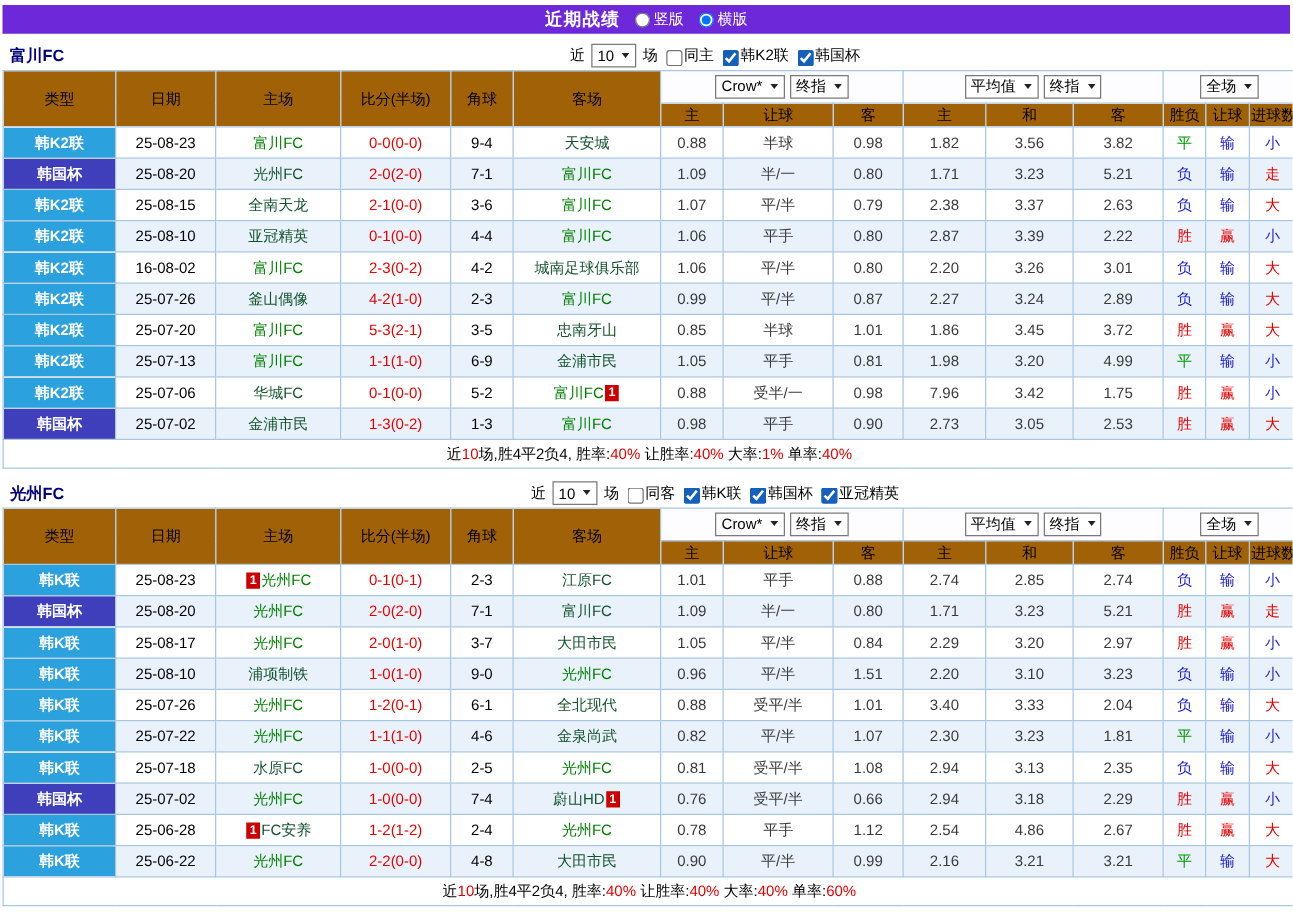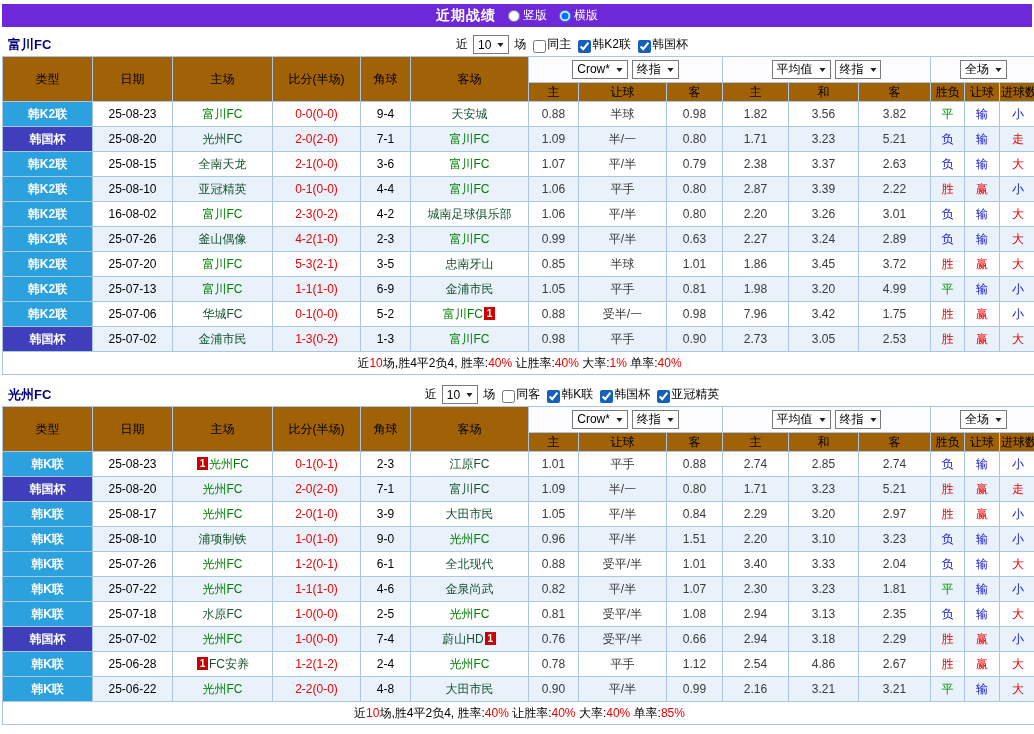--- a/index.html
+++ b/index.html
@@ -224,21 +224,21 @@
             </tr>
             <tr class="alt">
               <td class="lg">韩K2联</td>
               <td>25-07-26</td>
               <td><span class="tname">釜山偶像</span></td>
               <td class="score">4-2(1-0)</td>
               <td>2-3</td>
               <td><span class="tname green">富川FC</span></td>
               <td class="odds">0.99</td>
               <td class="odds">平/半</td>
-              <td class="odds">0.63</td>
+              <td class="odds">0.87</td>
               <td class="odds">2.27</td>
               <td class="odds">3.24</td>
               <td class="odds">2.89</td>
               <td class="res-l">负</td>
               <td class="res-l">输</td>
               <td class="res-w">大</td>
             </tr>
             <tr class="">
               <td class="lg">韩K2联</td>
               <td>25-07-20</td>
@@ -433,21 +433,21 @@
               <td class="odds">5.21</td>
               <td class="res-w">胜</td>
               <td class="res-w">赢</td>
               <td class="res-w">走</td>
             </tr>
             <tr class="">
               <td class="lg">韩K联</td>
               <td>25-08-17</td>
               <td><span class="tname green">光州FC</span></td>
               <td class="score">2-0(1-0)</td>
-              <td>3-9</td>
+              <td>3-7</td>
               <td><span class="tname">大田市民</span></td>
               <td class="odds">1.05</td>
               <td class="odds">平/半</td>
               <td class="odds">0.84</td>
               <td class="odds">2.29</td>
               <td class="odds">3.20</td>
               <td class="odds">2.97</td>
               <td class="res-w">胜</td>
               <td class="res-w">赢</td>
               <td class="res-l">小</td>
@@ -567,19 +567,19 @@
               <td class="odds">2.16</td>
               <td class="odds">3.21</td>
               <td class="odds">3.21</td>
               <td class="res-d">平</td>
               <td class="res-l">输</td>
               <td class="res-w">大</td>
             </tr>
           </tbody>
     <tfoot>
       <tr>
-              <td colspan="15"><span class="">近</span><span class="foot-red">10</span><span class="">场,胜4平2负4, 胜率:</span><span class="foot-red">40%</span><span class=""> 让胜率:</span><span class="foot-red">40%</span><span class=""> 大率:</span><span class="foot-red">40%</span><span class=""> 单率:</span><span class="foot-red">85%</span></td>
+              <td colspan="15"><span class="">近</span><span class="foot-red">10</span><span class="">场,胜4平2负4, 胜率:</span><span class="foot-red">40%</span><span class=""> 让胜率:</span><span class="foot-red">40%</span><span class=""> 大率:</span><span class="foot-red">40%</span><span class=""> 单率:</span><span class="foot-red">60%</span></td>
             </tr>
     </tfoot>
   </table>
       </div>
     </div>
 </div>
 
 </body></html>

